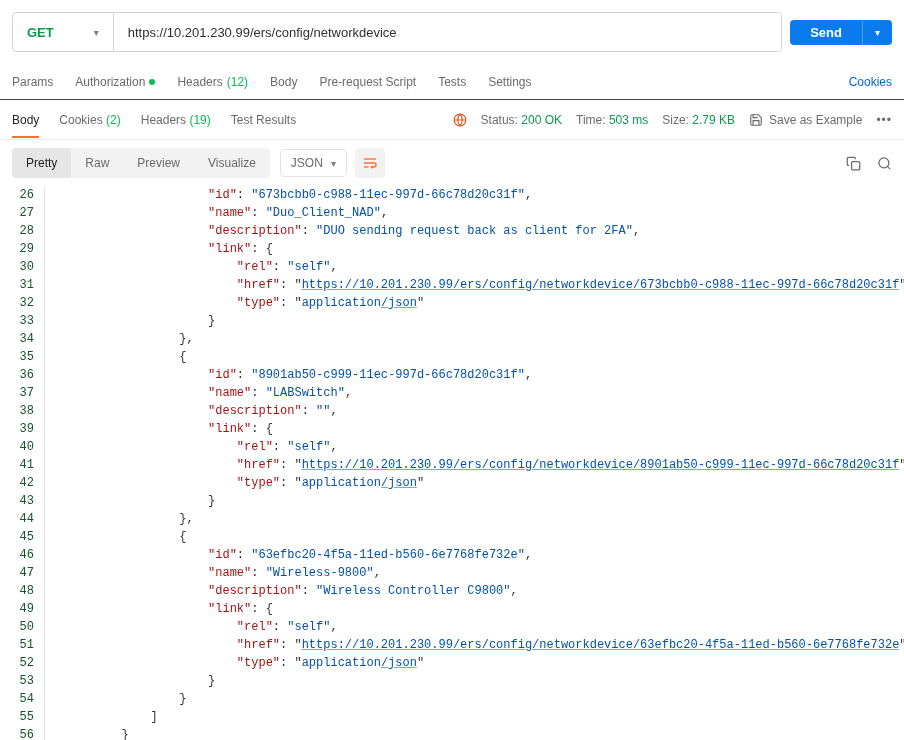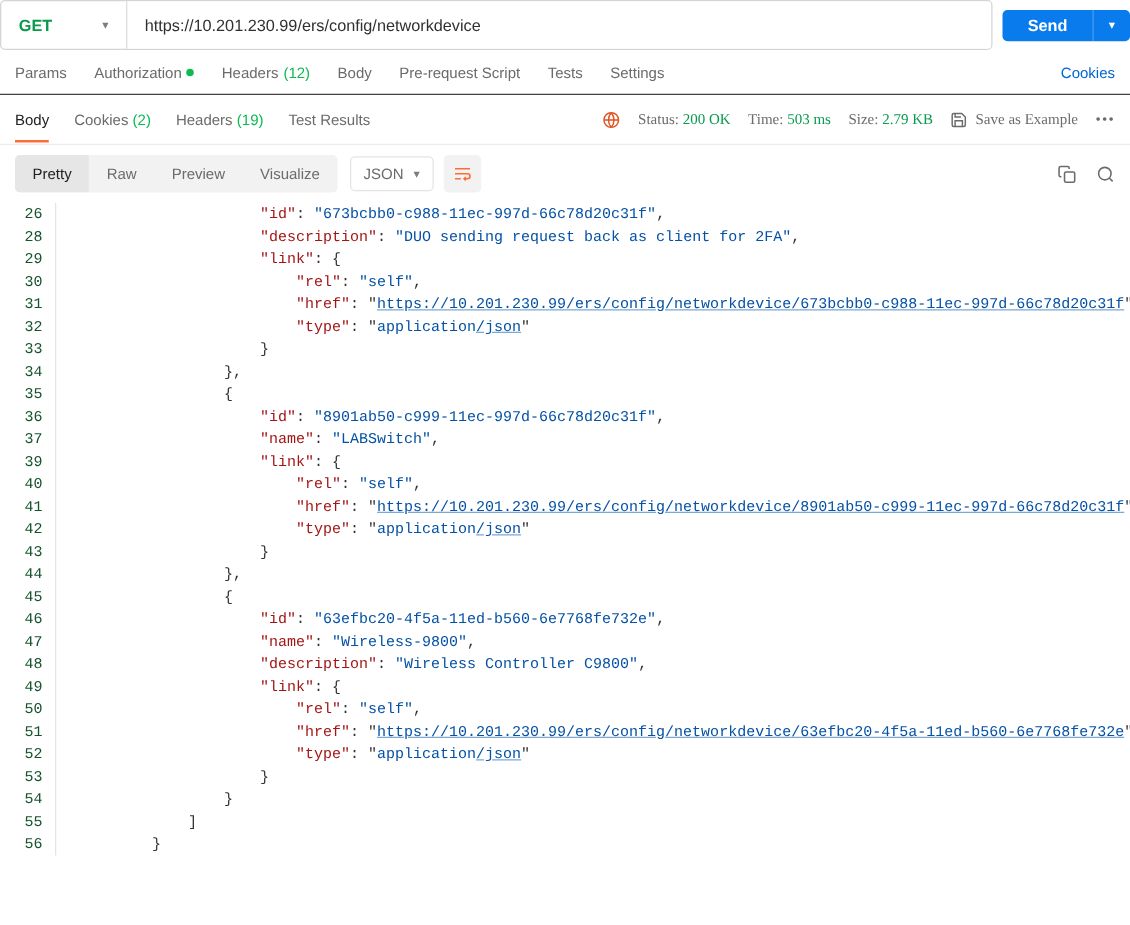--- a/index.html
+++ b/index.html
@@ -8,20 +8,21 @@
       font-size: 12px;
       color: #212121;
       background: #fff;
       width: 904px;
       height: 740px;
       overflow: hidden;
     }
     .request-bar {
       display: flex;
       gap: 8px;
+      padding: 12px;
       align-items: center;
     }
     .method-url-wrap {
       display: flex;
       flex: 1;
       border: 1px solid #d4d4d4;
       border-radius: 4px;
       overflow: hidden;
       height: 40px;
     }
@@ -94,21 +95,20 @@
       left: 0; right: 0; bottom: -1px;
       height: 2px;
       background: #ff6c37;
     }
     .response-right {
       margin-left: auto;
       display: flex;
       align-items: center;
       gap: 14px;
       color: #6b6b6b;
-      font-family: Liberation Serif, serif;
     }
     .status-val, .time-val, .size-val { color: #0a9a4e; }
     .globe-icon { color: #e05320; }
     .save-example { display: flex; gap: 6px; align-items: center; cursor: pointer; }
     .more-dots { cursor: pointer; letter-spacing: 1px;}
     .view-bar {
       display: flex;
       align-items: center;
       padding: 8px 12px;
       gap: 0;
@@ -295,30 +295,32 @@
       <svg width="15" height="15" viewBox="0 0 24 24" fill="none" stroke="currentColor" stroke-width="2">
           <circle cx="11" cy="11" r="8"></circle>
           <line x1="21" y1="21" x2="16.65" y2="16.65"></line>
         </svg>
     </span>
   </div>
 </div>
 
 <div class="code-area" id="code-area">
     <div class="code-line"><span class="line-num">26</span><span class="gutter"></span><span class="code-content"><span>                    </span><span class="tok-key">"id"</span><span class="tok-punc">: </span><span class="tok-str">"673bcbb0-c988-11ec-997d-66c78d20c31f"</span><span class="tok-punc">,</span></span></div>
+    <div class="code-line"><span class="line-num">27</span><span class="gutter"></span><span class="code-content"><span>                    </span><span class="tok-key">"name"</span><span class="tok-punc">: </span><span class="tok-str">"Duo_Client_NAD"</span><span class="tok-punc">,</span></span></div>
     <div class="code-line"><span class="line-num">28</span><span class="gutter"></span><span class="code-content"><span>                    </span><span class="tok-key">"description"</span><span class="tok-punc">: </span><span class="tok-str">"DUO sending request back as client for 2FA"</span><span class="tok-punc">,</span></span></div>
     <div class="code-line"><span class="line-num">29</span><span class="gutter"></span><span class="code-content"><span>                    </span><span class="tok-key">"link"</span><span class="tok-punc">: {</span></span></div>
     <div class="code-line"><span class="line-num">30</span><span class="gutter"></span><span class="code-content"><span>                        </span><span class="tok-key">"rel"</span><span class="tok-punc">: </span><span class="tok-str">"self"</span><span class="tok-punc">,</span></span></div>
     <div class="code-line"><span class="line-num">31</span><span class="gutter"></span><span class="code-content"><span>                        </span><span class="tok-key">"href"</span><span class="tok-punc">: </span><span class="tok-punc">"</span><span class="tok-url">https://10.201.230.99/ers/config/networkdevice/673bcbb0-c988-11ec-997d-66c78d20c31f</span><span class="tok-punc">"</span></span></div>
     <div class="code-line"><span class="line-num">32</span><span class="gutter"></span><span class="code-content"><span>                        </span><span class="tok-key">"type"</span><span class="tok-punc">: </span><span class="tok-punc">"</span><span class="tok-str">application</span><span class="tok-url">/json</span><span class="tok-punc">"</span></span></div>
     <div class="code-line"><span class="line-num">33</span><span class="gutter"></span><span class="code-content"><span>                    </span><span class="tok-punc">}</span></span></div>
     <div class="code-line"><span class="line-num">34</span><span class="gutter"></span><span class="code-content"><span>                </span><span class="tok-punc">},</span></span></div>
     <div class="code-line"><span class="line-num">35</span><span class="gutter"></span><span class="code-content"><span>                </span><span class="tok-punc">{</span></span></div>
     <div class="code-line"><span class="line-num">36</span><span class="gutter"></span><span class="code-content"><span>                    </span><span class="tok-key">"id"</span><span class="tok-punc">: </span><span class="tok-str">"8901ab50-c999-11ec-997d-66c78d20c31f"</span><span class="tok-punc">,</span></span></div>
     <div class="code-line"><span class="line-num">37</span><span class="gutter"></span><span class="code-content"><span>                    </span><span class="tok-key">"name"</span><span class="tok-punc">: </span><span class="tok-str">"LABSwitch"</span><span class="tok-punc">,</span></span></div>
+    <div class="code-line"><span class="line-num">38</span><span class="gutter"></span><span class="code-content"><span>                    </span><span class="tok-key">"description"</span><span class="tok-punc">: </span><span class="tok-str">""</span><span class="tok-punc">,</span></span></div>
     <div class="code-line"><span class="line-num">39</span><span class="gutter"></span><span class="code-content"><span>                    </span><span class="tok-key">"link"</span><span class="tok-punc">: {</span></span></div>
     <div class="code-line"><span class="line-num">40</span><span class="gutter"></span><span class="code-content"><span>                        </span><span class="tok-key">"rel"</span><span class="tok-punc">: </span><span class="tok-str">"self"</span><span class="tok-punc">,</span></span></div>
     <div class="code-line"><span class="line-num">41</span><span class="gutter"></span><span class="code-content"><span>                        </span><span class="tok-key">"href"</span><span class="tok-punc">: </span><span class="tok-punc">"</span><span class="tok-url">https://10.201.230.99/ers/config/networkdevice/8901ab50-c999-11ec-997d-66c78d20c31f</span><span class="tok-punc">"</span></span></div>
     <div class="code-line"><span class="line-num">42</span><span class="gutter"></span><span class="code-content"><span>                        </span><span class="tok-key">"type"</span><span class="tok-punc">: </span><span class="tok-punc">"</span><span class="tok-str">application</span><span class="tok-url">/json</span><span class="tok-punc">"</span></span></div>
     <div class="code-line"><span class="line-num">43</span><span class="gutter"></span><span class="code-content"><span>                    </span><span class="tok-punc">}</span></span></div>
     <div class="code-line"><span class="line-num">44</span><span class="gutter"></span><span class="code-content"><span>                </span><span class="tok-punc">},</span></span></div>
     <div class="code-line"><span class="line-num">45</span><span class="gutter"></span><span class="code-content"><span>                </span><span class="tok-punc">{</span></span></div>
     <div class="code-line"><span class="line-num">46</span><span class="gutter"></span><span class="code-content"><span>                    </span><span class="tok-key">"id"</span><span class="tok-punc">: </span><span class="tok-str">"63efbc20-4f5a-11ed-b560-6e7768fe732e"</span><span class="tok-punc">,</span></span></div>
     <div class="code-line"><span class="line-num">47</span><span class="gutter"></span><span class="code-content"><span>                    </span><span class="tok-key">"name"</span><span class="tok-punc">: </span><span class="tok-str">"Wireless-9800"</span><span class="tok-punc">,</span></span></div>
     <div class="code-line"><span class="line-num">48</span><span class="gutter"></span><span class="code-content"><span>                    </span><span class="tok-key">"description"</span><span class="tok-punc">: </span><span class="tok-str">"Wireless Controller C9800"</span><span class="tok-punc">,</span></span></div>

